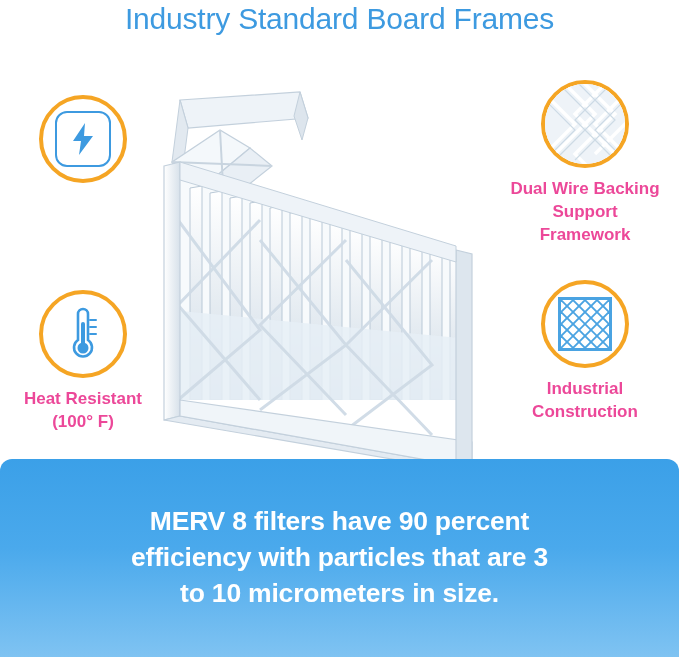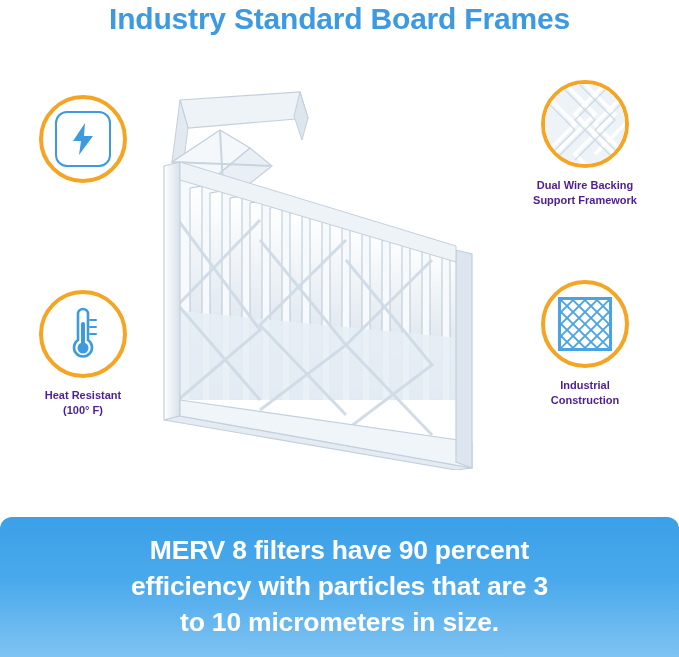--- a/index.html
+++ b/index.html
@@ -21,21 +21,21 @@
   }
 
   
   .title {
     position: absolute;
     top: 2px;
     left: 0;
     width: 679px;
     text-align: center;
     font-size: 30px;
-    font-weight: bold;
+    font-weight: normal;
     color: #3d9ae0;
     letter-spacing: -0.2px;
     white-space: nowrap;
   }
 
   
   .feature {
     position: absolute;
     width: 150px;
     text-align: center;
@@ -49,23 +49,23 @@
     background: #ffffff;
     box-sizing: border-box;
     display: flex;
     align-items: center;
     justify-content: center;
     overflow: hidden;
     position: relative;
   }
   .feature .caption {
     margin-top: 10px;
-    font-size: 11px;
+    font-size: 17px;
     font-weight: bold;
-    color: #4c1d95;
+    color: #ec4899;
     line-height: 1.35;
   }
 
   .f-electro { left: 8px; top: 95px; }
   .f-heat    { left: 8px; top: 290px; }
   .f-wire    { left: 510px; top: 80px; }
   .f-indus   { left: 510px; top: 280px; }
 
   
   .bolt-wrap {
@@ -106,21 +106,21 @@
     height: 400px;
   }
   .filter-art svg { display: block; }
 
   
   .banner {
     position: absolute;
     left: 0;
     bottom: 0;
     width: 679px;
-    height: 140px;
+    height: 198px;
     background: linear-gradient(180deg, #3ba0e8 0%, #4aa9ec 45%, #7fc3f2 100%);
     border-radius: 12px 12px 0 0;
     display: flex;
     align-items: center;
     justify-content: center;
   }
   .banner-text {
     width: 620px;
     text-align: center;
     color: #ffffff;

